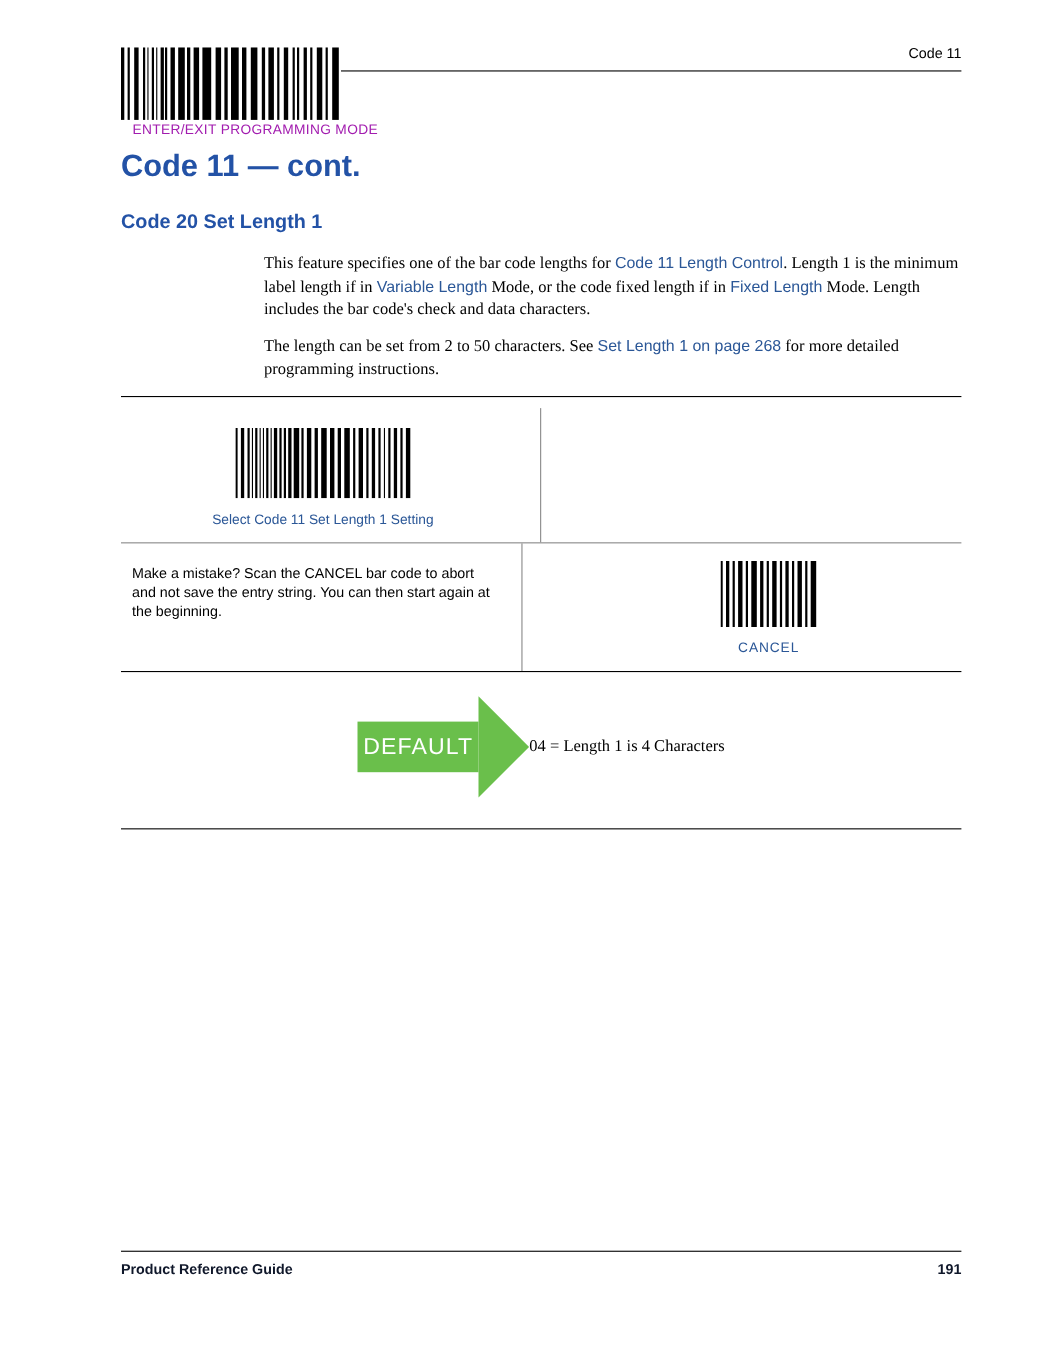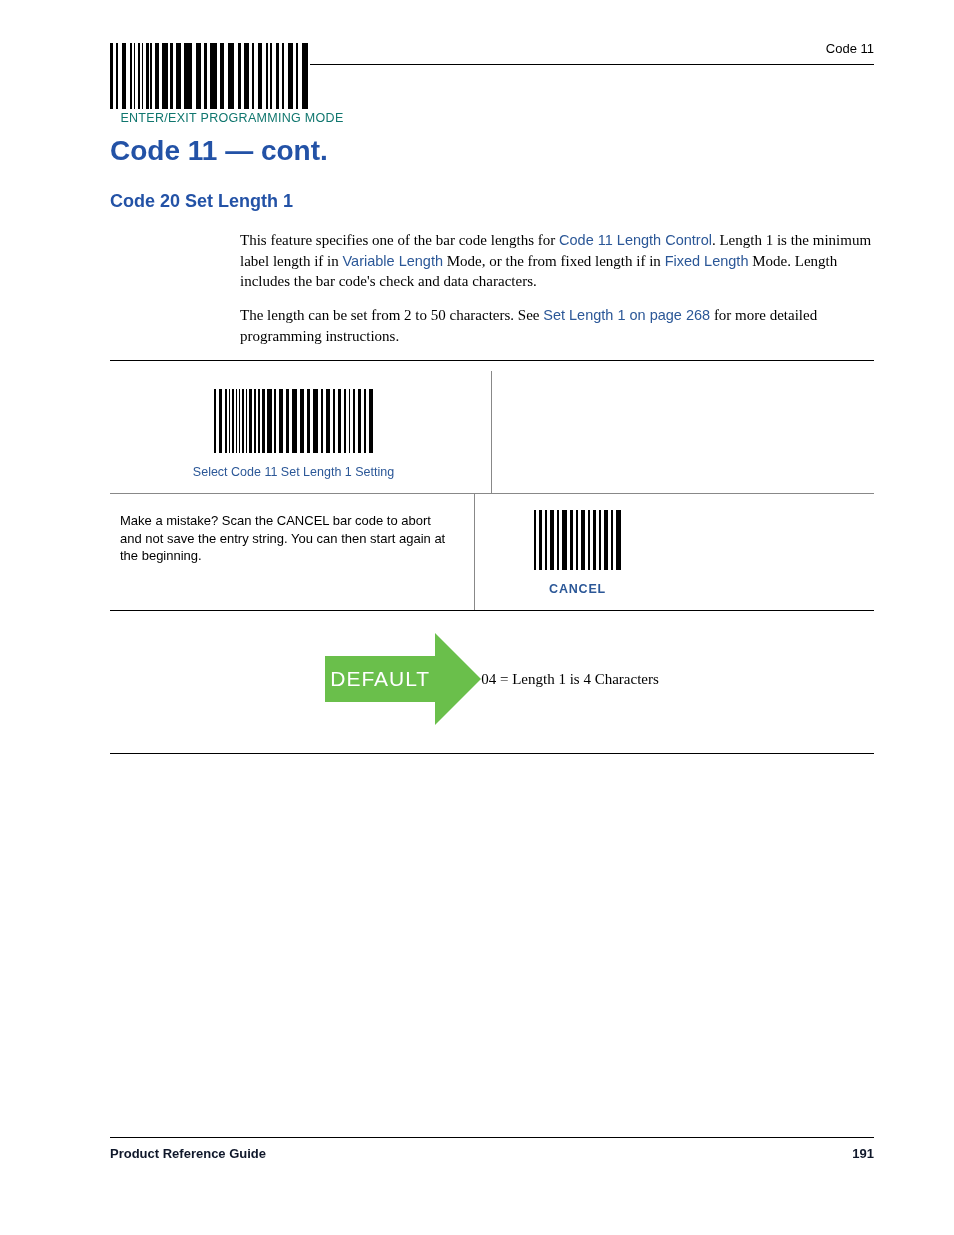--- a/index.html
+++ b/index.html
@@ -35,21 +35,21 @@
   }
   .barcode-block {
     display: flex;
     flex-direction: column;
     align-items: center;
     margin-top: -2px;
   }
   .barcode-caption {
     font-family: Arial, Helvetica, sans-serif;
     font-size: 12.5px;
-    color: #0f766e;
+    color: #a21caf;
     margin-top: 2px;
     text-align: center;
     letter-spacing: 0.3px;
   }
   .barcode-caption-blue {
     font-family: Arial, Helvetica, sans-serif;
     font-size: 12.5px;
     color: #2b5797;
     margin-top: 12px;
     text-align: center;
@@ -108,21 +108,21 @@
   }
   .cell-left.text {
     align-items: flex-start;
   }
   .cell-right {
     width: 50%;
     padding: 18px 10px 14px 24px;
     box-sizing: border-box;
     display: flex;
     align-items: center;
-    font-weight: bold;
+    justify-content: center;
   }
   .mistake-text {
     font-family: Arial, Helvetica, sans-serif;
     font-size: 13px;
     color: #000;
     line-height: 1.35;
     align-self: center;
   }
   .default-row {
     display: flex;
@@ -221,21 +221,21 @@
           <rect x="192" y="0" width="6" height="66"></rect>
       </g>
     </svg>
     <div class="barcode-caption" style="width:244px;">ENTER/EXIT PROGRAMMING MODE</div>
   </div>
 
   <div class="h1">Code 11 — cont.</div>
   <div class="h2">Code 20 Set Length 1</div>
 
   <p class="body-text">
-    <span>This feature specifies one of the bar code lengths for </span><span class="link">Code 11 Length Control</span><span>. Length 1 is the minimum label length if in </span><span class="link">Variable Length</span><span> Mode, or the from fixed length if in </span><span class="link">Fixed Length</span><span> Mode. Length includes the bar code's check and data characters.</span>
+    <span>This feature specifies one of the bar code lengths for </span><span class="link">Code 11 Length Control</span><span>. Length 1 is the minimum label length if in </span><span class="link">Variable Length</span><span> Mode, or the code fixed length if in </span><span class="link">Fixed Length</span><span> Mode. Length includes the bar code's check and data characters.</span>
   </p>
 
   <p class="body-text">
     <span>The length can be set from 2 to 50 characters. See </span><span class="link">Set Length 1 on page 268</span><span> for more detailed programming instructions.</span>
   </p>
 
   <div class="rule"></div>
 
   <div class="table-area">
 

